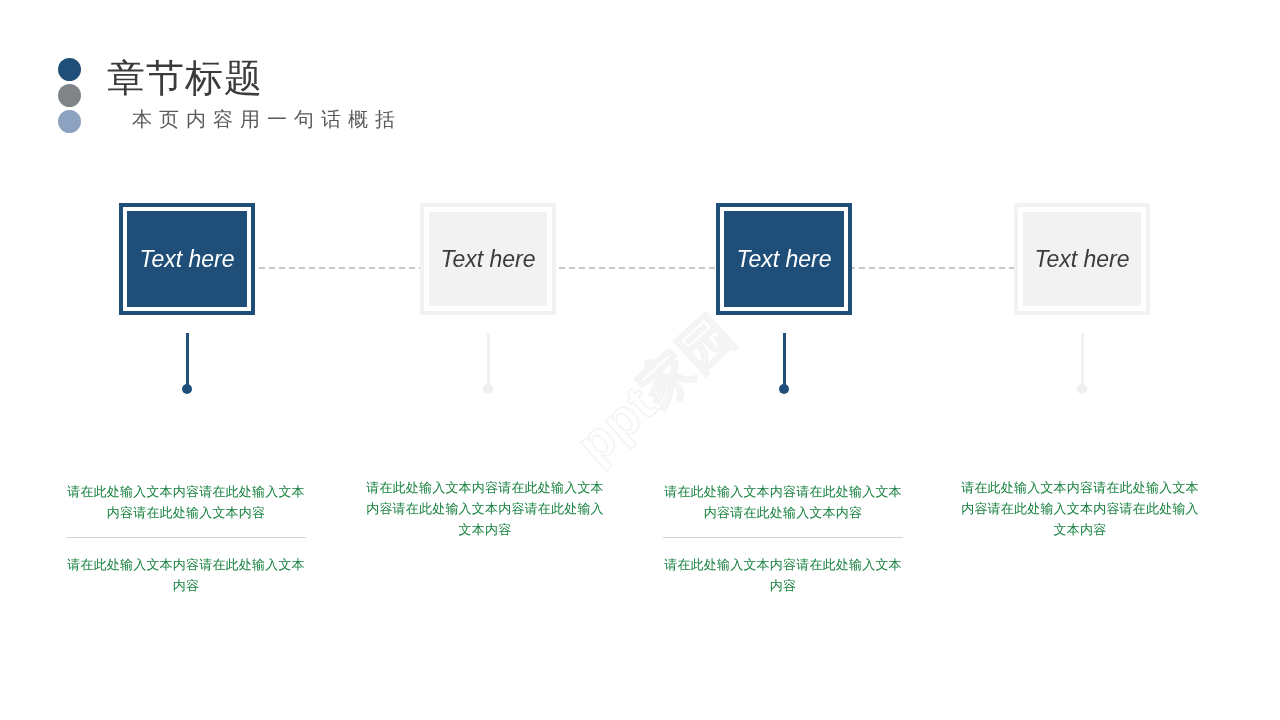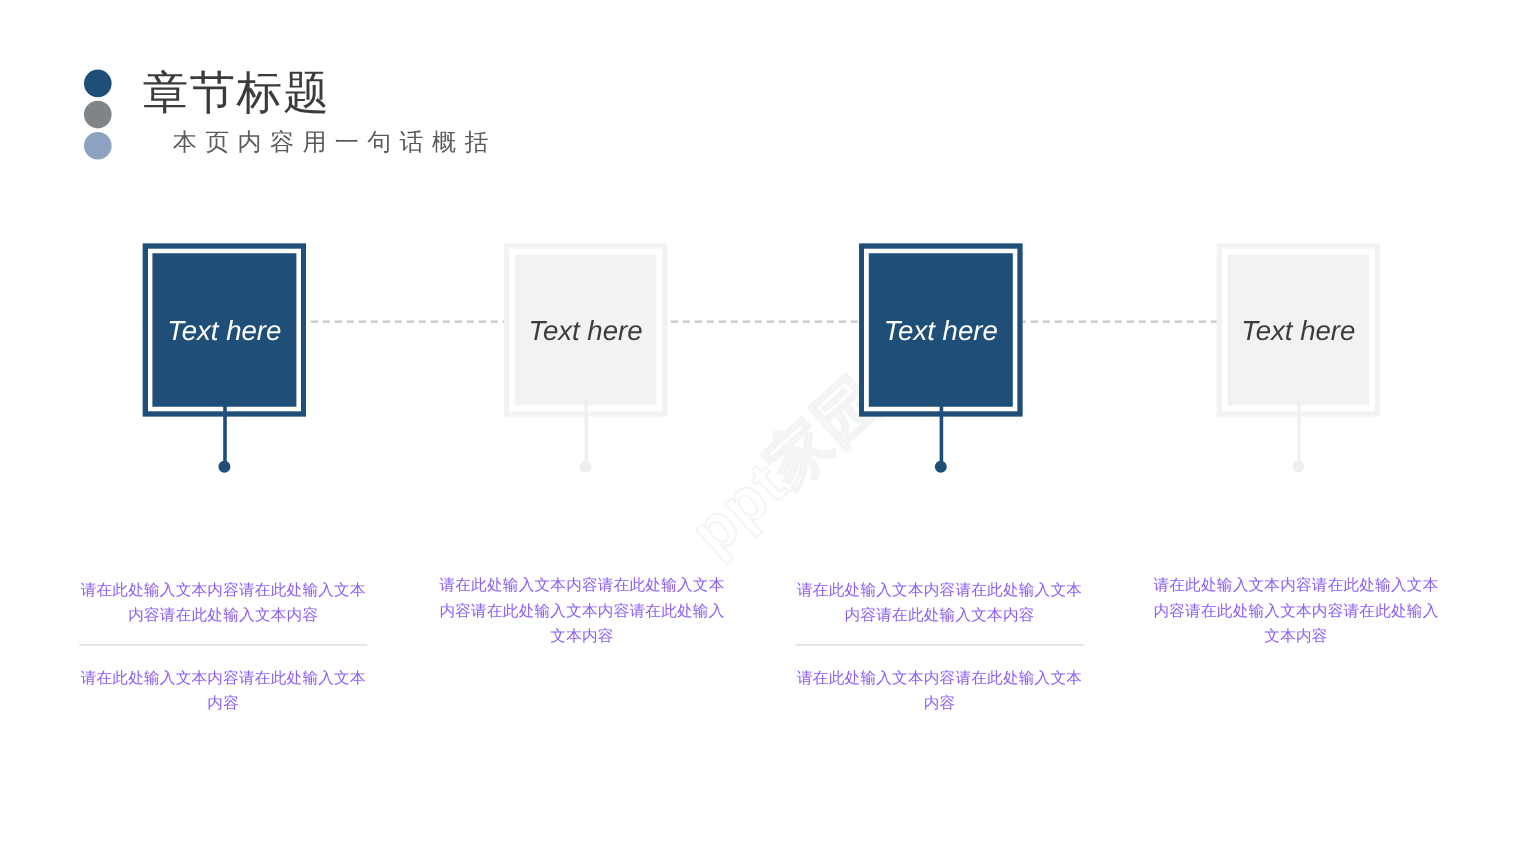--- a/index.html
+++ b/index.html
@@ -38,21 +38,21 @@
     text-stroke: 1.6px #f3f4f5;
     white-space: nowrap;
     user-select: none;
     pointer-events: none;
     line-height: 150px;
   }
 
   
   .header {
     position: absolute;
-    left: 70px;
+    left: 58px;
     top: 58px;
     width: 620px;
     height: 90px;
   }
   .dots {
     position: absolute;
     left: 0;
     top: 0;
     width: 26px;
   }
@@ -101,21 +101,21 @@
   }
 
   
   .node {
     position: absolute;
     top: 203px;
   }
   .box {
     position: relative;
     width: 136px;
-    height: 144px;
+    height: 112px;
     box-sizing: border-box;
     display: flex;
     align-items: center;
     justify-content: center;
   }
   .box-inner {
     position: absolute;
     left: 0;
     top: 0;
     right: 0;
@@ -170,21 +170,21 @@
   }
   .node-blue .stem-dot { background: #1F4E79; }
   .node-gray .stem-dot { background: #efefef; }
 
   
   .desc {
     position: absolute;
     text-align: center;
     font-size: 13px;
     line-height: 21px;
-    color: #8b5cf6;
+    color: #15803d;
     letter-spacing: 0.2px;
   }
   .desc p { margin: 0; }
   .desc .divider {
     height: 1px;
     background: #d4d4d4;
     margin: 14px 0 16px 0;
   }
 
   .desc-1 { left: 66px;  top: 481px; width: 240px; }

